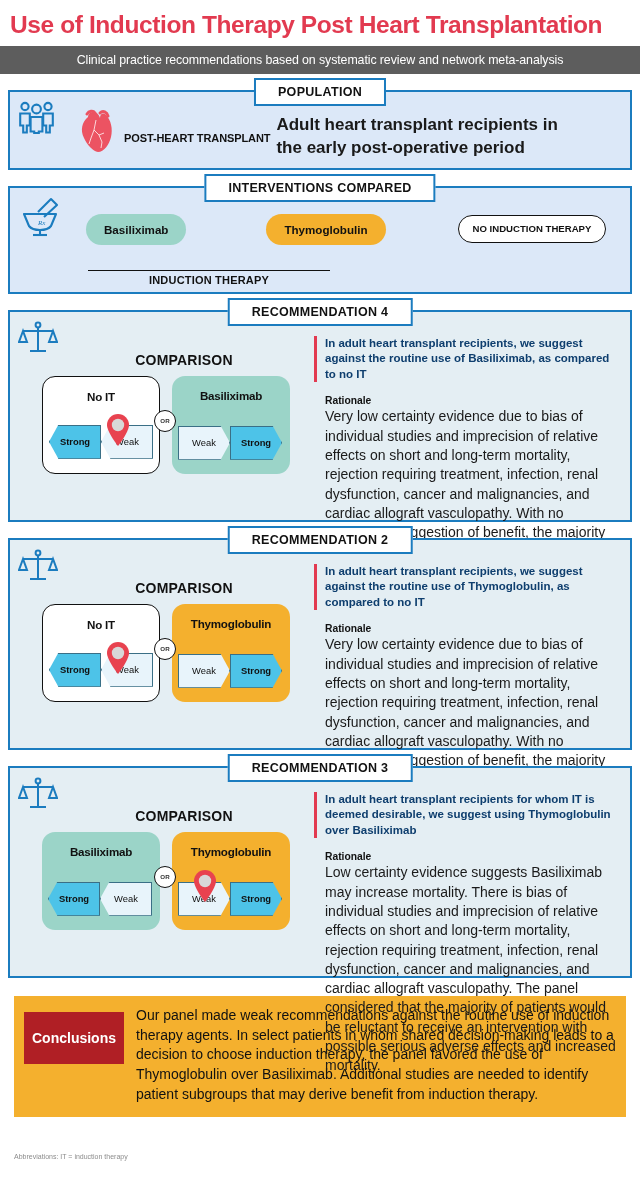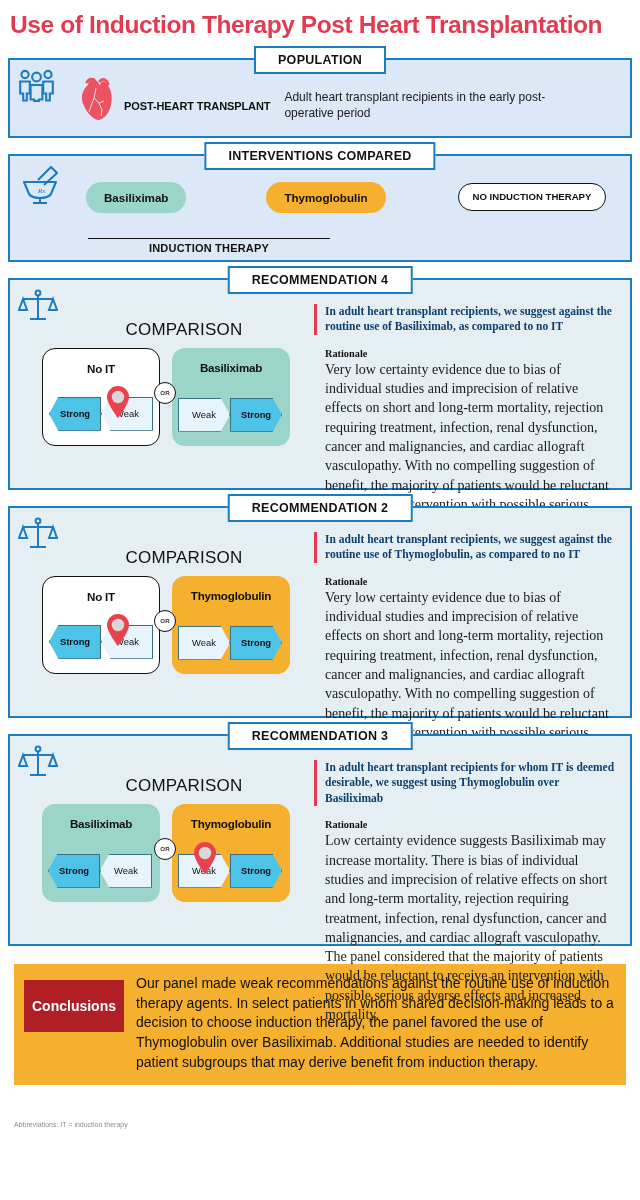--- a/index.html
+++ b/index.html
@@ -64,22 +64,22 @@
     display:flex; align-items:center; height:100%;
     padding-left: 68px;
   }
   .pop-heart { flex: 0 0 auto; margin-top: 6px; }
   .pop-label {
     font-size: 11px; font-weight: bold; color:#111;
     margin-left: 6px; margin-top: 16px; white-space: nowrap;
     letter-spacing: -0.1px;
   }
   .pop-desc {
-    font-size: 12px; color:#1a1a1a; line-height:1.35;
-    margin-left: 14px; margin-top: 14px; max-width: 300px;
+    font-size: 17px; color:#1a1a1a; line-height:1.35;
+    margin-left: 6px; margin-top: 14px; max-width: 300px; font-weight: bold;
   }
 
   
   .inter-body { position:relative; height:100%; padding-left: 62px; }
   .pills { display:flex; align-items:center; padding-top: 26px; }
   .pill {
     border-radius: 22px;
     padding: 9px 18px;
     font-size: 11.6px;
     font-weight: bold;
@@ -97,24 +97,24 @@
   }
   .it-label {
     position:absolute; left: 78px; width: 242px; top: 86px;
     text-align:center; font-size: 11px; font-weight:bold; color:#111;
     letter-spacing:0.2px;
   }
 
   
   .rec-inner { display:flex; height:100%; padding: 18px 10px 10px 10px; }
   .rec-left  { width: 288px; position:relative; }
-  .rec-right { flex:1; padding-left: 6px; padding-top: 6px; font-family: Liberation Serif, serif; }
+  .rec-right { flex:1; padding-left: 6px; padding-top: 6px; }
 
   .comparison-label {
-    text-align:center; font-size: 17px; font-weight:normal;
+    text-align:center; font-size: 14px; font-weight:bold;
     color:#111; margin: 22px 0 8px 40px; letter-spacing: 0.2px;
   }
 
   .compare-wrap { position:relative; margin-left: 22px; width: 248px; height: 102px; }
   .card {
     position:absolute; top:0; width: 118px; height: 98px;
     border-radius: 13px;
   }
   .card.left  { left: 0; background:#ffffff; border:1.8px solid #111; }
   .card.left.teal { background:#9BD4C8; border:none; }
@@ -194,20 +194,21 @@
   .footnote {
     margin: 36px 0 0 14px; font-size: 7px; color:#8c8c8c;
   }
 </style>
 </head>
 <body>
 
 <div class="page">
 
   <h1 class="title">Use of Induction Therapy Post Heart Transplantation</h1>
+  <div class="subtitle-bar">Clinical practice recommendations based on systematic review and network meta-analysis</div>
 
   <section class="panel pop">
     <div class="panel-tab">POPULATION</div>
     <span class="icon-tl">
       <svg width="38" height="34" viewBox="0 0 38 34">
         <g fill="none" stroke="#1B7CBF" stroke-width="2.1">
           <circle cx="7" cy="6.5" r="3.6"></circle>
           <path d="M2.2 13.5h9.6v12h-3v7h-3.6v-7h-3z"></path>
           <circle cx="30" cy="6.5" r="3.6"></circle>
           <path d="M25.2 13.5h9.6v12h-3v7h-3.6v-7h-3z"></path>

